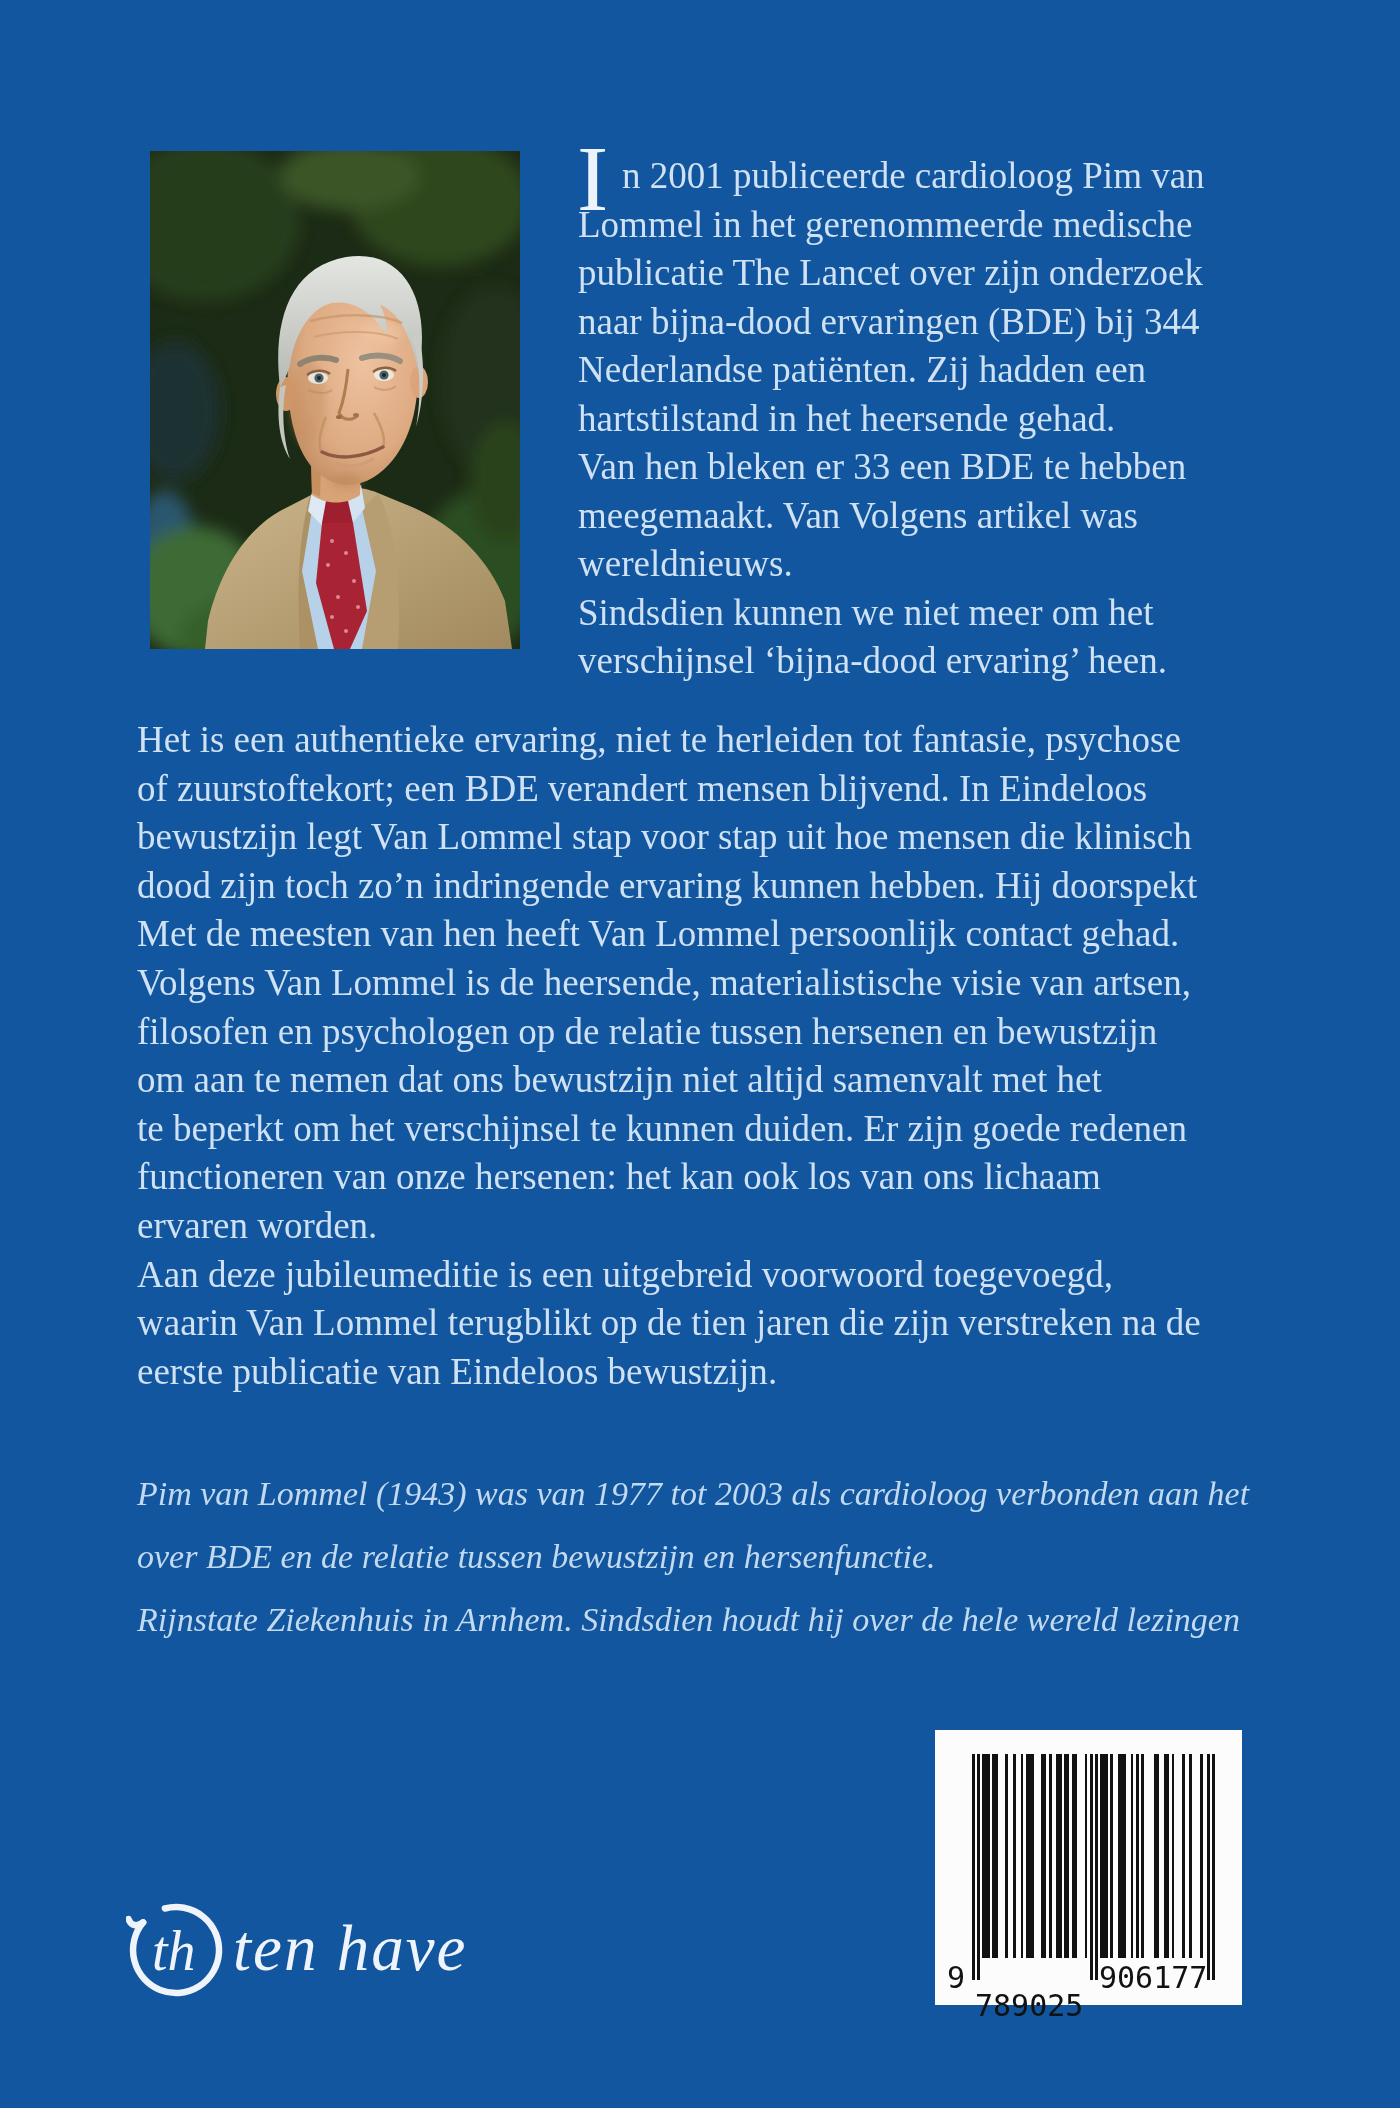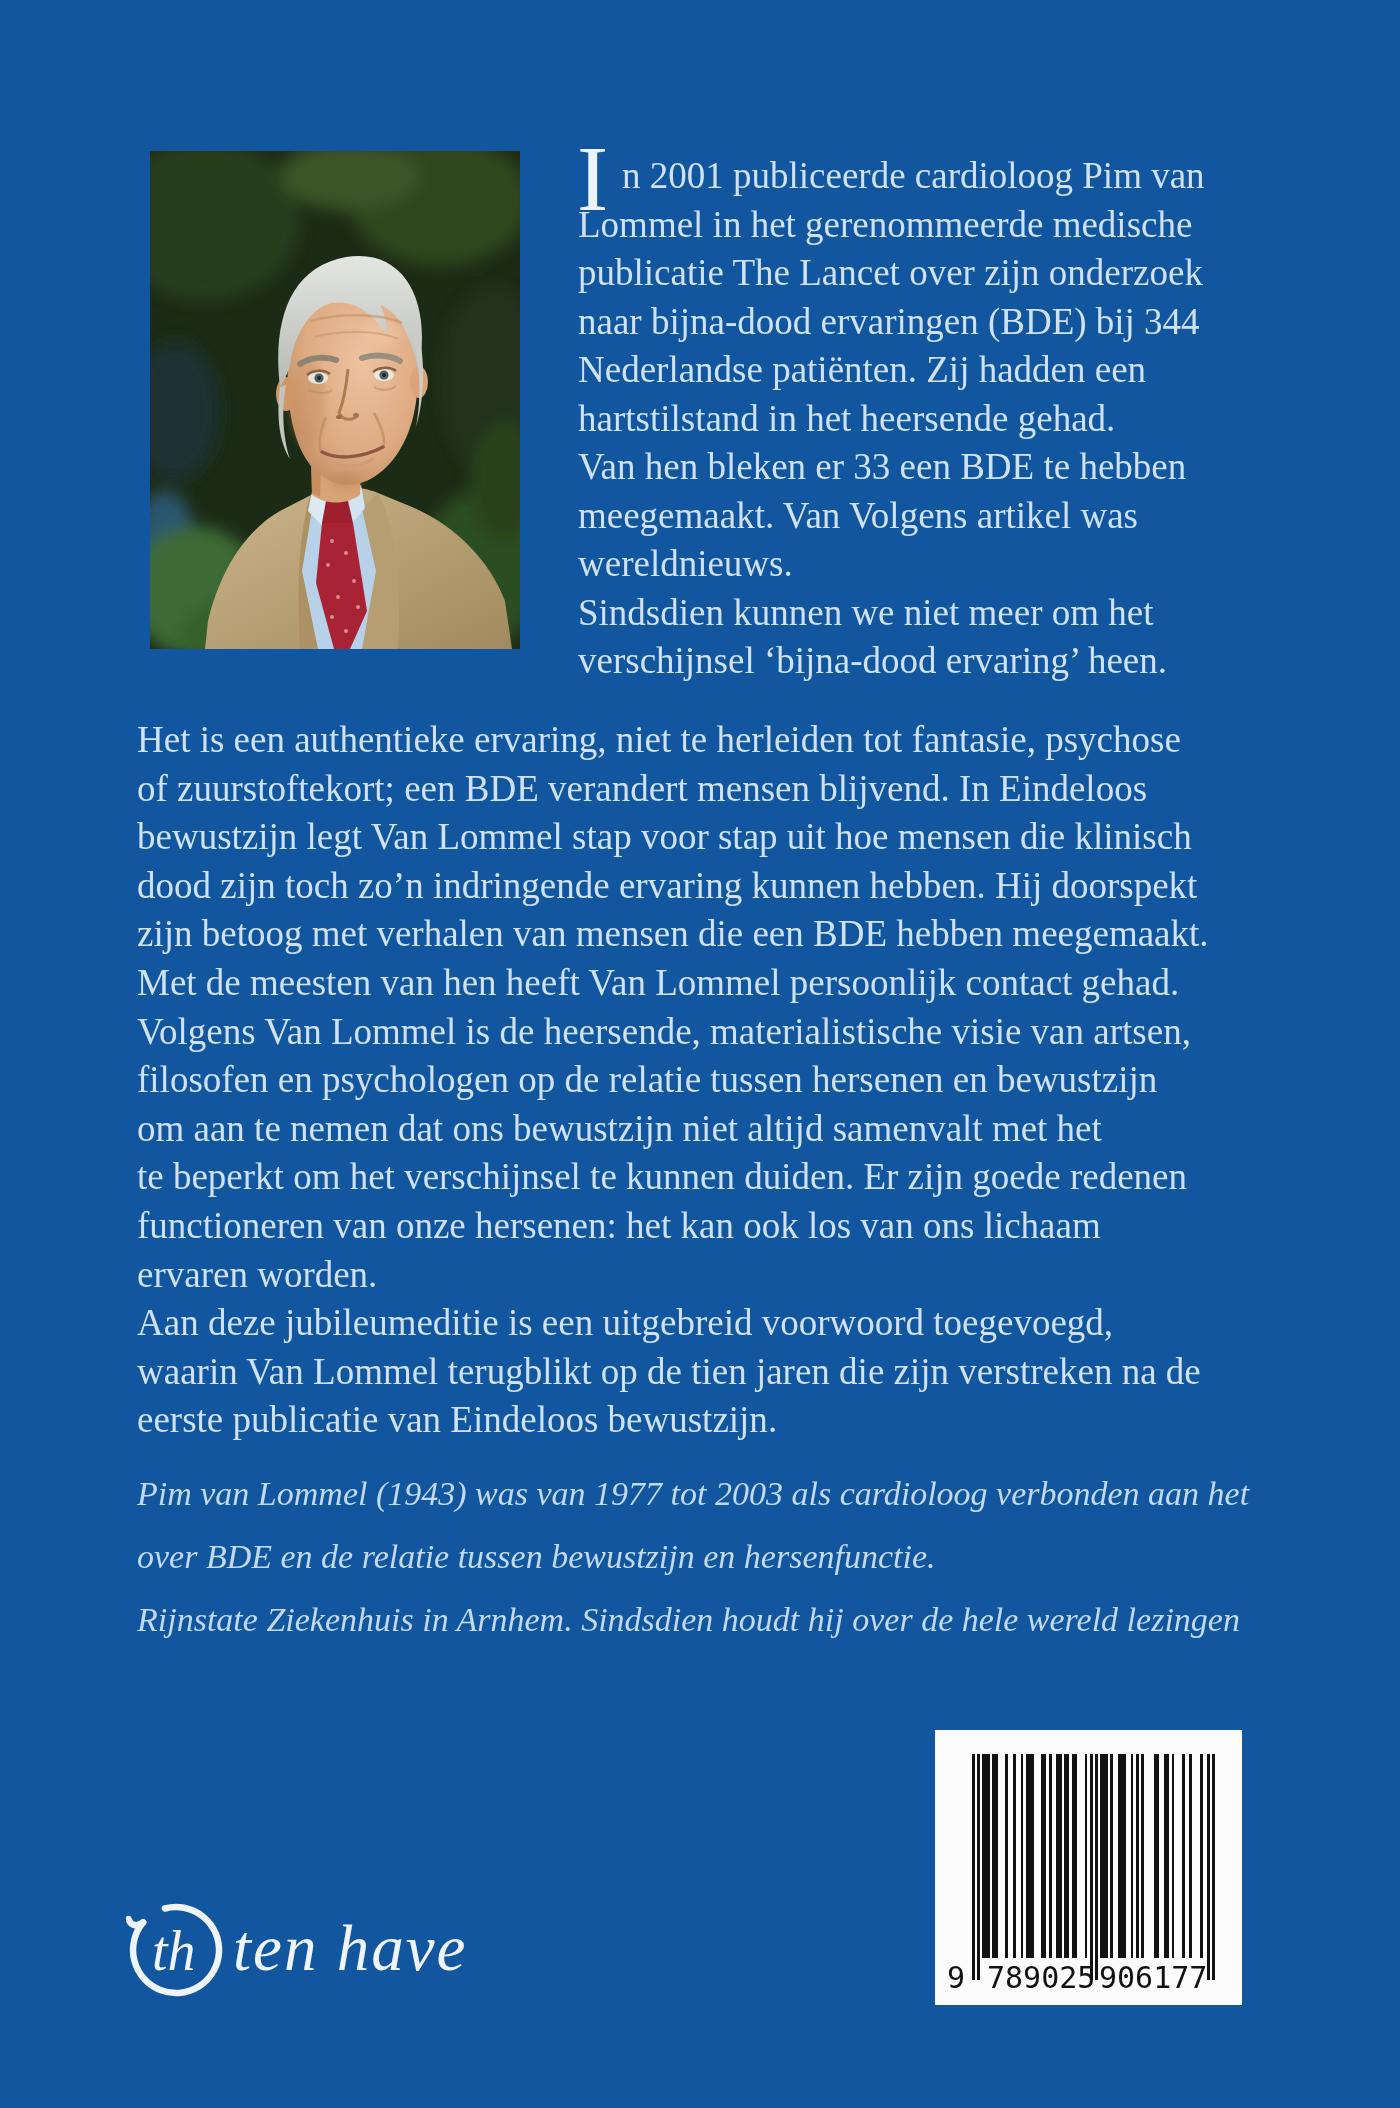--- a/index.html
+++ b/index.html
@@ -27,21 +27,21 @@
              font-style:italic;color:#eef4fa;letter-spacing:2px;}
 
   .barcode{position:absolute;left:935px;top:1730px;width:307px;height:275px;
            background:#fcfcfc;}
   .bars{position:absolute;left:37px;top:24px;width:243px;height:226px;}
   .bar{position:absolute;top:0;background:#111;}
   .bar.short{height:204px;} .bar.tall{height:226px;}
   .bc-digits{position:absolute;left:0;top:230px;width:100%;height:40px;
              font-family:"DejaVu Sans Mono",monospace;font-size:30px;color:#111;}
   .bc-digits span{position:absolute;top:0;}
-  .bcd1{left:12px;} .bcd2{left:52px;} .bcd3{left:164px;}
+  .bcd1{left:12px;} .bcd2{left:40px;margin-top:28px;} .bcd3{left:164px;}
 </style>
 </head>
 <body>
 
 <div class="cover">
 
   <svg class="photo" viewBox="0 0 370 498" preserveAspectRatio="none">
     <defs>
       <radialGradient id="faceG" cx="58%" cy="40%" r="70%">
         <stop offset="0%" stop-color="#efc2a0"></stop>
@@ -156,21 +156,20 @@
       <div class="line"><span>wereldnieuws.</span></div>
       <div class="line"><span>Sindsdien kunnen we niet meer om het</span></div>
       <div class="line"><span>verschijnsel ‘bijna-dood ervaring’ heen.</span></div>
     </div>
 
   <div class="body-text">
       <div class="line"><span>Het is een authentieke ervaring, niet te herleiden tot fantasie, psychose</span></div>
       <div class="line"><span>of zuurstoftekort; een BDE verandert mensen blijvend. In </span><span class="it">Eindeloos</span></div>
       <div class="line"><span class="it">bewustzijn</span><span> legt Van Lommel stap voor stap uit hoe mensen die klinisch</span></div>
       <div class="line"><span>dood zijn toch zo’n indringende ervaring kunnen hebben. Hij doorspekt</span></div>
-      <div class="line"><span>zijn betoog met verhalen van mensen die een BDE hebben meegemaakt.</span></div>
       <div class="line"><span>Met de meesten van hen heeft Van Lommel persoonlijk contact gehad.</span></div>
       <div class="line"><span>Volgens Van Lommel is de heersende, materialistische visie van artsen,</span></div>
       <div class="line"><span>filosofen en psychologen op de relatie tussen hersenen en bewustzijn</span></div>
       <div class="line"><span>om aan te nemen dat ons bewustzijn niet altijd samenvalt met het</span></div>
       <div class="line"><span>te beperkt om het verschijnsel te kunnen duiden. Er zijn goede redenen</span></div>
       <div class="line"><span>functioneren van onze hersenen: het kan ook los van ons lichaam</span></div>
       <div class="line"><span>ervaren worden.</span></div>
       <div class="line"><span>Aan deze jubileumeditie is een uitgebreid voorwoord toegevoegd,</span></div>
       <div class="line"><span>waarin Van Lommel terugblikt op de tien jaren die zijn verstreken na de</span></div>
       <div class="line"><span>eerste publicatie van </span><span class="it">Eindeloos bewustzijn</span><span>.</span></div>

